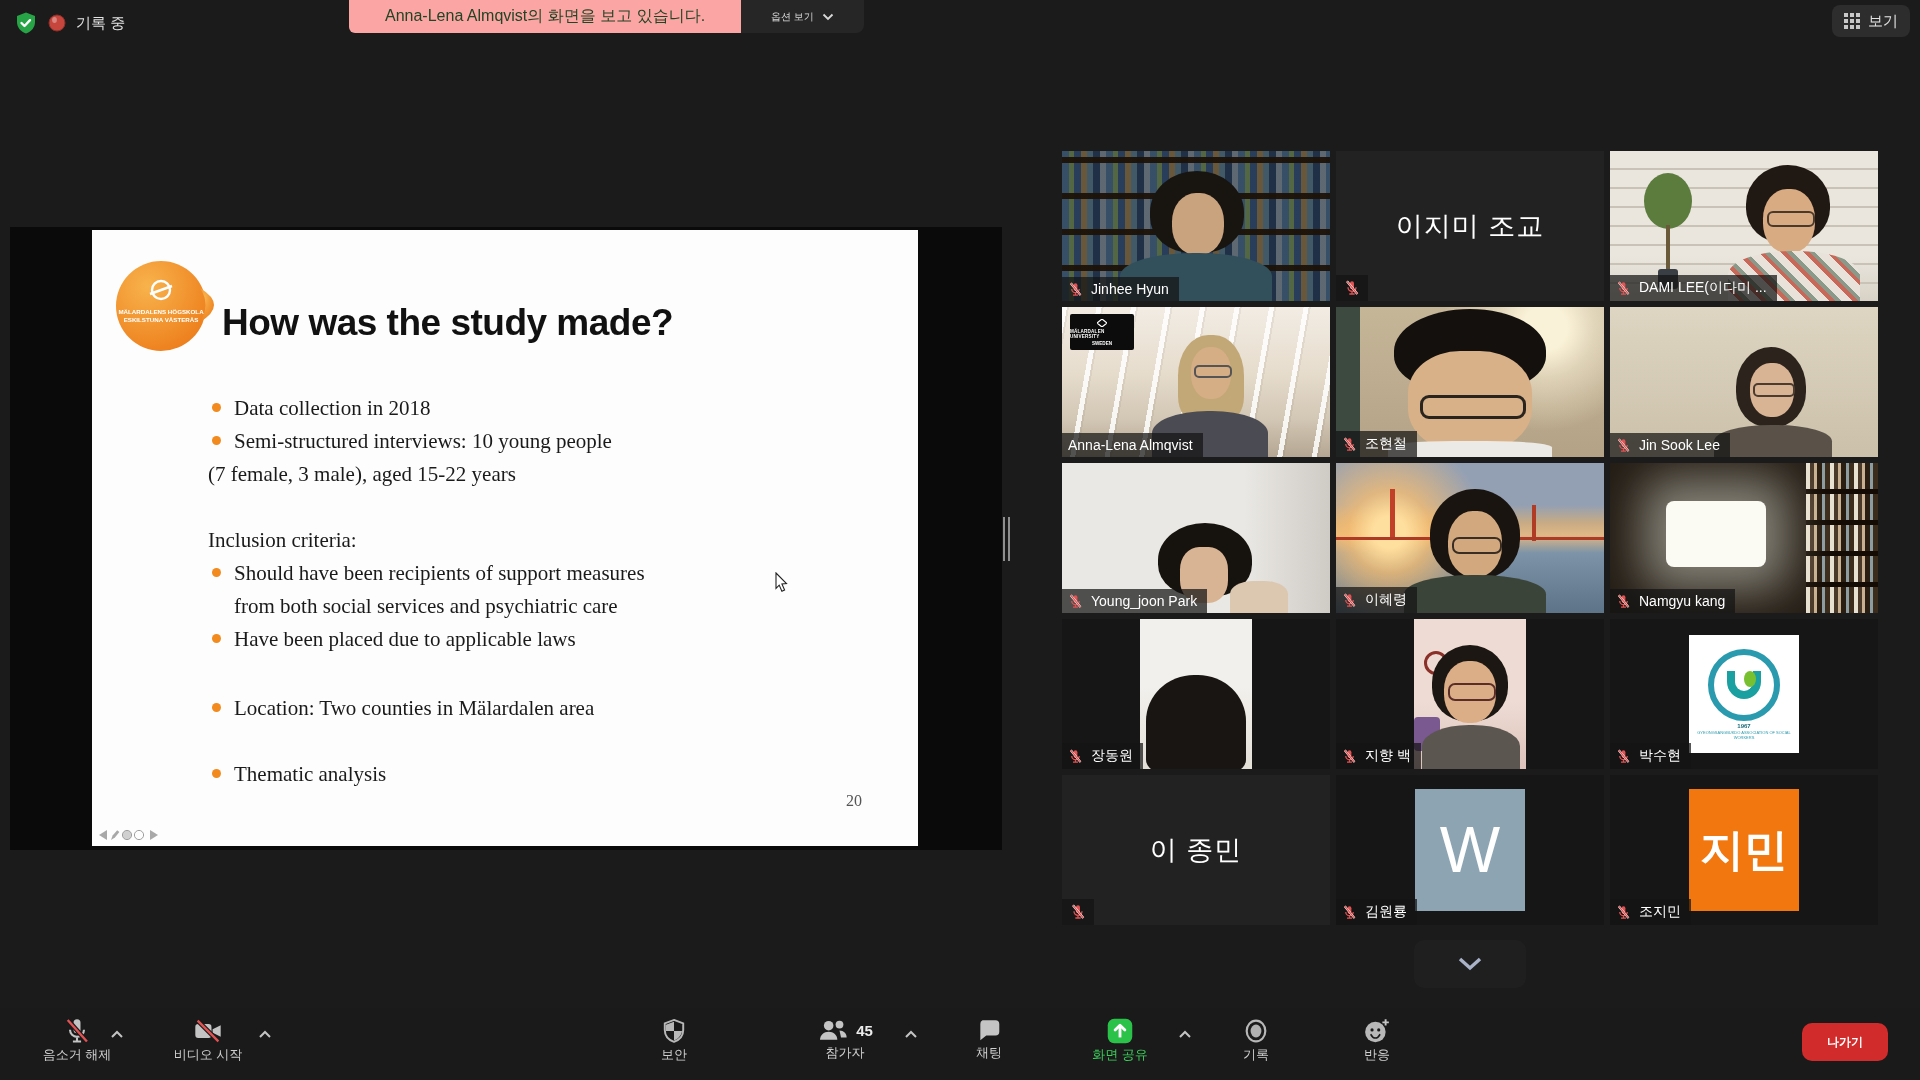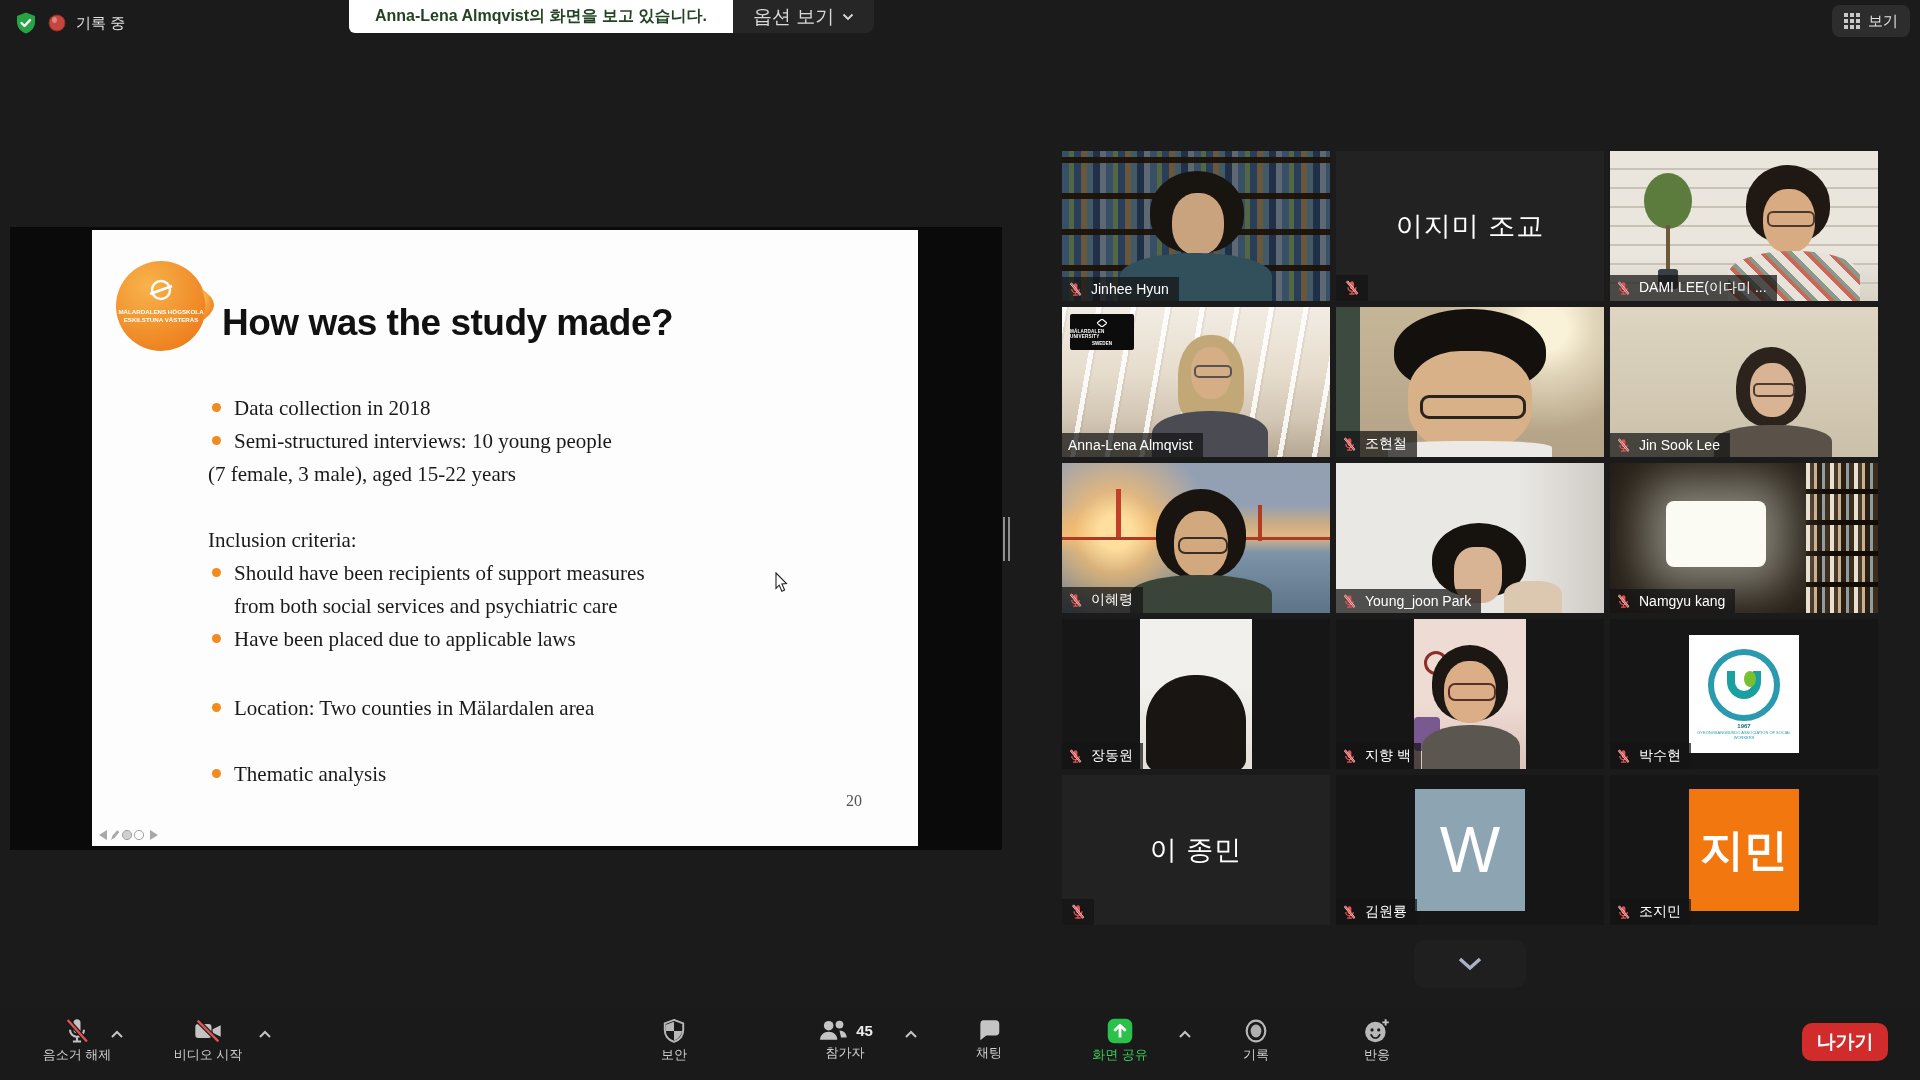--- a/index.html
+++ b/index.html
@@ -3,22 +3,22 @@
 <meta charset="utf-8">
 <style>
   html,body{margin:0;padding:0;background:#111;}
   body{width:1920px;height:1080px;overflow:hidden;font-family:"Liberation Sans","DejaVu Sans",sans-serif;-webkit-font-smoothing:antialiased;}
   .stage{position:absolute;left:0;top:0;width:1920px;height:1080px;background:#1b1b1b;overflow:hidden;}
 
   
   .topbar{position:absolute;left:0;top:0;width:1920px;height:44px;}
   .rec-indicator{position:absolute;left:14px;top:11px;display:flex;align-items:center;gap:10px;color:#e3e3e3;font-size:15px;}
   .banner{position:absolute;left:349px;top:0;height:33px;display:flex;align-items:stretch;}
-  .banner-green{background:#ffffff;color:#224422;font-size:16px;font-weight:700;display:flex;align-items:center;padding:0 26px;border-radius:0 0 0 6px;}
-  .banner-opts{background:#262626;color:#d9d9d9;font-size:19px;display:flex;align-items:center;gap:8px;padding:0 20px;border-radius:0 0 8px 0;cursor:pointer;justify-content:flex-end;}
+  .banner-green{background:#fca5a5;color:#224422;font-size:16px;font-weight:400;display:flex;align-items:center;padding:0 36px;border-radius:0 0 0 6px;}
+  .banner-opts{background:#262626;color:#d9d9d9;font-size:10px;display:flex;align-items:center;gap:8px;padding:0 30px;border-radius:0 0 8px 0;cursor:pointer;justify-content:flex-end;}
   .view-btn{position:absolute;right:10px;top:5px;height:32px;background:#2d2d2d;border-radius:8px;display:flex;align-items:center;gap:8px;padding:0 12px;color:#e2e2e2;font-size:15px;cursor:pointer;}
 
   
   .share-region{position:absolute;left:10px;top:227px;width:992px;height:623px;background:#0a0a0a;}
   .slide{position:absolute;left:82px;top:3px;width:826px;height:616px;background:#fdfdfd;color:#111;}
   .slide-title{position:absolute;left:130px;top:72px;font-size:37px;font-weight:700;letter-spacing:-.5px;font-family:"Liberation Sans","DejaVu Sans",sans-serif;}
   .sline{position:absolute;left:142px;font-size:21px;font-family:"Liberation Serif","DejaVu Serif",serif;color:#1a1a1a;white-space:nowrap;}
   .sline.noindent{left:116px;}
   .sdot{position:absolute;left:120px;width:9px;height:9px;border-radius:50%;background:#f28a1e;}
   .spage{position:absolute;right:56px;top:562px;font-size:16px;color:#555;font-family:"Liberation Serif","DejaVu Serif",serif;}
@@ -64,21 +64,21 @@
   .bg8{background:linear-gradient(90deg,rgba(0,0,0,0) 68%,rgba(110,100,88,.22)),#eae8e4;}
   .bg9{background:#241d15;}
   .bg-dark{background:#222222;}
   .bg-black{background:#161616;}
 
   
   .toolbar{position:absolute;left:0;bottom:0;width:1920px;height:72px;background:#1a1a1a;}
   .tgroup{position:absolute;top:9px;display:flex;flex-direction:column;align-items:center;gap:1px;color:#cfcfcf;font-size:13px;cursor:pointer;width:110px;}
   .tchev{position:absolute;top:22px;cursor:pointer;}
   .share-label{color:#3bcf5a;}
-  .leave-btn{position:absolute;right:32px;top:15px;width:86px;height:38px;background:#d22b2b;border-radius:10px;color:#fff;font-size:19px;font-weight:700;display:flex;align-items:center;justify-content:center;cursor:pointer;}
+  .leave-btn{position:absolute;right:32px;top:15px;width:86px;height:38px;background:#d22b2b;border-radius:10px;color:#fff;font-size:12px;font-weight:700;display:flex;align-items:center;justify-content:center;cursor:pointer;}
   .prow{display:flex;align-items:center;gap:7px;}
   .pcount{color:#ececec;font-size:15px;font-weight:700;}
 
   .cursor{position:absolute;left:775px;top:572px;z-index:50;pointer-events:none;}
 </style>
 </head>
 <body>
 
 <div class="stage">
 
@@ -287,54 +287,54 @@
             <path fill="#e25252" d="M12 2a3 3 0 0 1 3 3v6a3 3 0 0 1-6 0V5a3 3 0 0 1 3-3z"></path>
             <path fill="none" stroke="#e25252" stroke-width="2" d="M6 11a6 6 0 0 0 12 0M12 17v4M8 21h8"></path>
             <path stroke="#fff" stroke-width="3.4" d="M4.5 2L20 21" fill="none"></path>
             <path stroke="#e25252" stroke-width="2" d="M4.5 2L20 21" fill="none"></path>
           </svg>
         <span>Jin Sook Lee</span>
       </div>
     </div>
 
     <div class="tile">
+      <div class="video bg8">
+        <span class="hair" style="left:96px;top:60px;width:94px;height:74px;background:#16120e;"></span>
+        <span class="face" style="left:118px;top:84px;width:48px;height:56px;background:#d9b494;border-radius:40%;"></span>
+        <span class="prop" style="left:168px;top:118px;width:58px;height:32px;background:#dcc8b0;border-radius:40% 40% 0 0;"></span>
+      </div>
+      <div class="plate">
+        <svg width="15" height="15" viewBox="0 0 24 24">
+            <path fill="#e25252" d="M12 2a3 3 0 0 1 3 3v6a3 3 0 0 1-6 0V5a3 3 0 0 1 3-3z"></path>
+            <path fill="none" stroke="#e25252" stroke-width="2" d="M6 11a6 6 0 0 0 12 0M12 17v4M8 21h8"></path>
+            <path stroke="#fff" stroke-width="3.4" d="M4.5 2L20 21" fill="none"></path>
+            <path stroke="#e25252" stroke-width="2" d="M4.5 2L20 21" fill="none"></path>
+          </svg>
+        <span>Young_joon Park</span>
+      </div>
+    </div>
+
+    <div class="tile">
       <div class="video bg7">
         <span class="prop" style="left:54px;top:26px;width:5px;height:50px;background:#c04028;"></span>
         <span class="prop" style="left:196px;top:42px;width:4px;height:36px;background:#b03c26;"></span>
         <span class="prop" style="left:0;top:74px;width:268px;height:3px;background:#ad3a24;"></span>
         <span class="hair" style="left:94px;top:26px;width:90px;height:90px;background:#191410;"></span>
         <span class="face" style="left:112px;top:48px;width:54px;height:66px;background:#d2a97e;"></span>
         <span class="prop" style="left:116px;top:74px;width:46px;height:13px;border:2px solid #3a2e24;border-radius:7px;"></span>
         <span class="torso" style="left:68px;top:112px;width:142px;height:40px;background:#3a4438;"></span>
       </div>
       <div class="plate">
         <svg width="15" height="15" viewBox="0 0 24 24">
             <path fill="#e25252" d="M12 2a3 3 0 0 1 3 3v6a3 3 0 0 1-6 0V5a3 3 0 0 1 3-3z"></path>
             <path fill="none" stroke="#e25252" stroke-width="2" d="M6 11a6 6 0 0 0 12 0M12 17v4M8 21h8"></path>
             <path stroke="#fff" stroke-width="3.4" d="M4.5 2L20 21" fill="none"></path>
             <path stroke="#e25252" stroke-width="2" d="M4.5 2L20 21" fill="none"></path>
           </svg>
         <span>이혜령</span>
-      </div>
-    </div>
-
-    <div class="tile">
-      <div class="video bg8">
-        <span class="hair" style="left:96px;top:60px;width:94px;height:74px;background:#16120e;"></span>
-        <span class="face" style="left:118px;top:84px;width:48px;height:56px;background:#d9b494;border-radius:40%;"></span>
-        <span class="prop" style="left:168px;top:118px;width:58px;height:32px;background:#dcc8b0;border-radius:40% 40% 0 0;"></span>
-      </div>
-      <div class="plate">
-        <svg width="15" height="15" viewBox="0 0 24 24">
-            <path fill="#e25252" d="M12 2a3 3 0 0 1 3 3v6a3 3 0 0 1-6 0V5a3 3 0 0 1 3-3z"></path>
-            <path fill="none" stroke="#e25252" stroke-width="2" d="M6 11a6 6 0 0 0 12 0M12 17v4M8 21h8"></path>
-            <path stroke="#fff" stroke-width="3.4" d="M4.5 2L20 21" fill="none"></path>
-            <path stroke="#e25252" stroke-width="2" d="M4.5 2L20 21" fill="none"></path>
-          </svg>
-        <span>Young_joon Park</span>
       </div>
     </div>
 
     <div class="tile">
       <div class="video bg9">
         <span class="prop" style="right:0;top:0;width:72px;height:150px;background:repeating-linear-gradient(0deg,rgba(20,12,4,0) 0 26px,#140c04 26px 31px),repeating-linear-gradient(90deg,#e8e0d0 0 4px,#4a3828 4px 8px,#c8b090 8px 11px,#2a1e12 11px 16px,#8c9ca0 16px 19px,#3c2c1c 19px 24px);"></span>
         <span class="prop" style="left:56px;top:38px;width:100px;height:66px;background:#fbfbf4;border-radius:8px;box-shadow:0 0 46px 24px rgba(250,250,238,.45);"></span>
       </div>
       <div class="plate">
         <svg width="15" height="15" viewBox="0 0 24 24">

